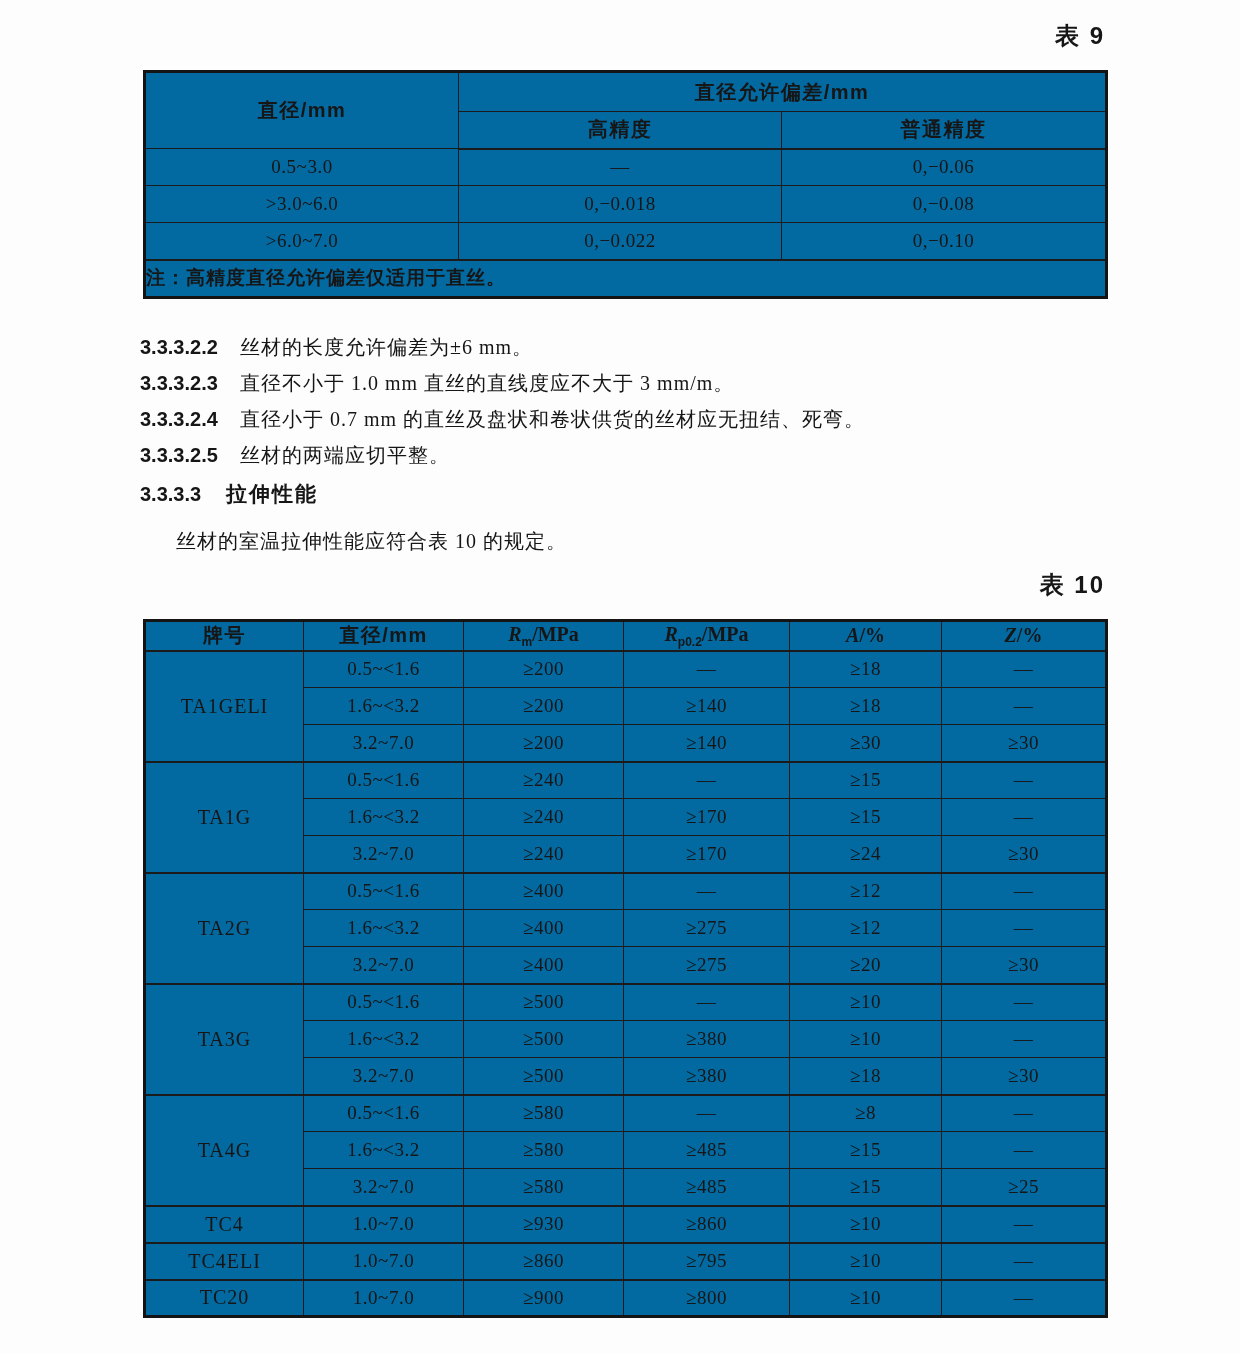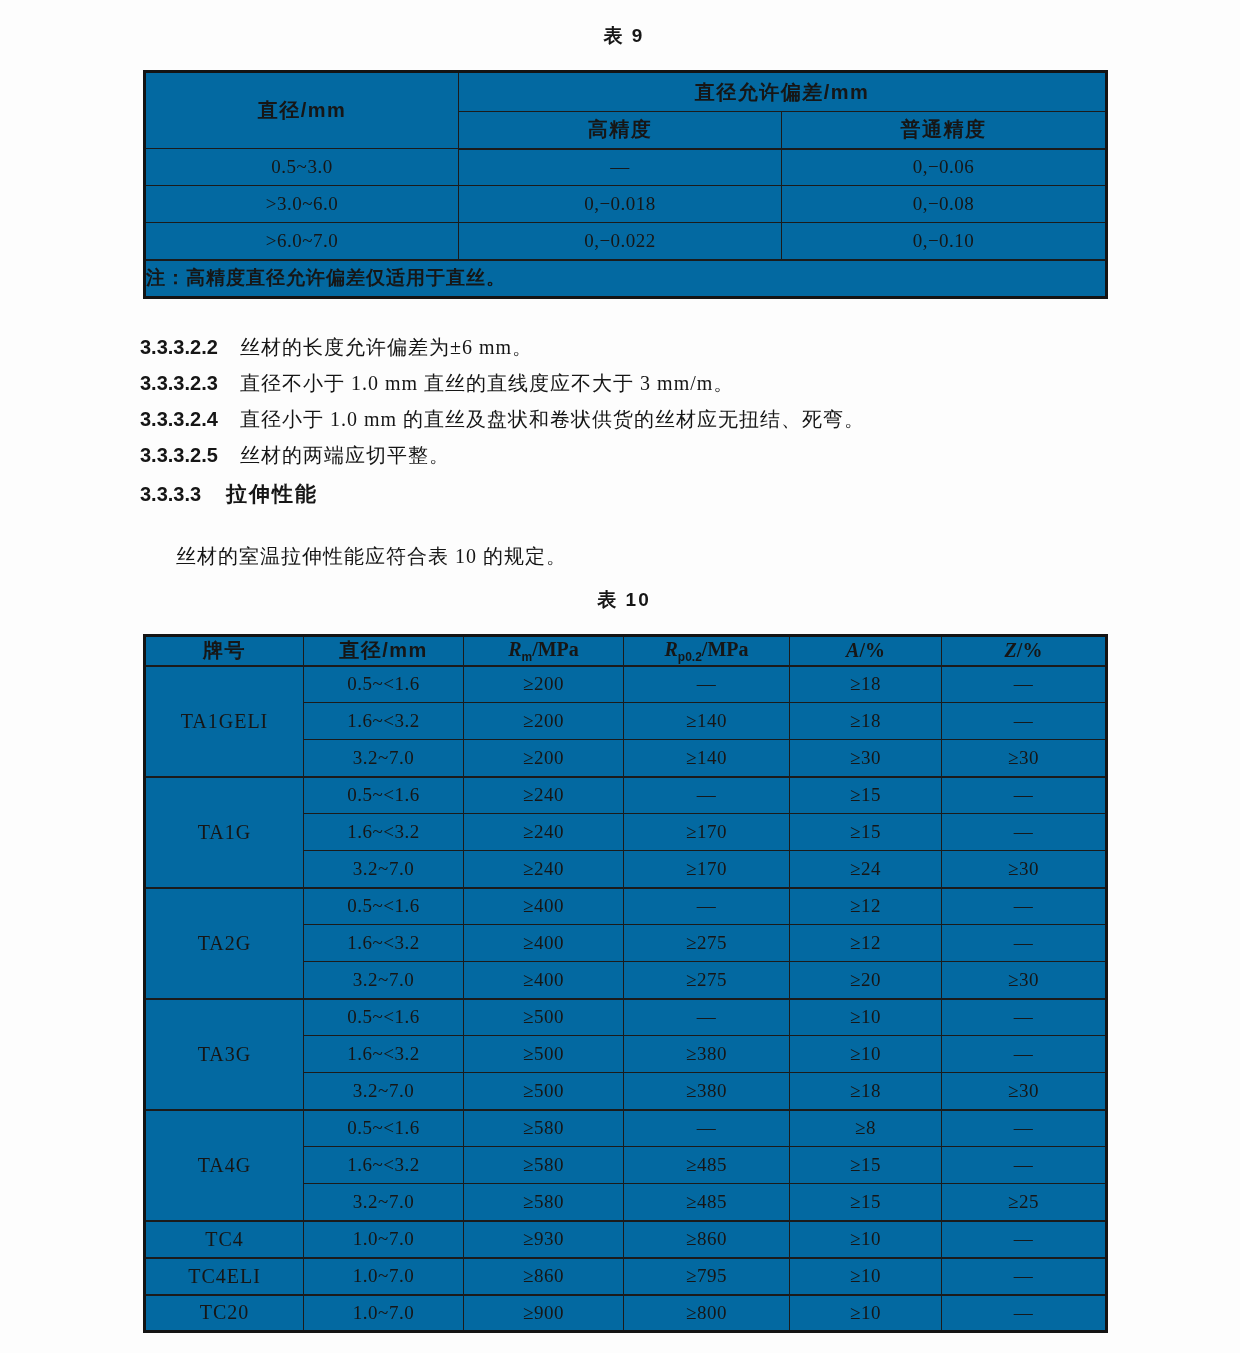--- a/index.html
+++ b/index.html
@@ -8,24 +8,24 @@
     width: 1240px; height: 1353px;
     overflow: hidden;
     color: #161616;
     font-family: "Liberation Serif", serif;
   }
   .doc { position: relative; width: 1240px; height: 1353px; }
 
   
   .tbl-title {
     width: 962px; margin-left: 143px;
-    text-align: center;
-    font-family: "Liberation Sans", sans-serif;
-    font-weight: 700;
-    font-size: 19px; line-height: 24px;
+    text-align: right;
+    font-family: "Liberation Sans", sans-serif;
+    font-weight: 700;
+    font-size: 24px; line-height: 24px;
     letter-spacing: 2px;
   }
   .t9-title  { margin-top: 24px; }
   .t10-title { margin-top: 16px; }
 
   
   .tbl {
     border-collapse: collapse;
     table-layout: fixed;
     margin-left: 143px;
@@ -87,21 +87,21 @@
   }
   .section-heading .cnum { flex: 0 0 86px; }
   .stitle {
     font-family: "Liberation Sans", sans-serif;
     font-weight: 700;
     font-size: 21px;
     letter-spacing: 2px;
   }
 
   .intro {
-    margin-top: 31px;
+    margin-top: 16px;
     padding-left: 176px;
     line-height: 32px;
     font-size: 20px;
     letter-spacing: 1px;
   }
 
   
   .t10 { margin-top: 22px; }
   .t10 thead td { height: 30px; border-bottom: 2.5px solid #1b1b1b; }
   .t10 tbody td { height: 37px; }
@@ -158,21 +158,21 @@
     <div class="clause">
       <span class="cnum">3.3.3.2.2</span>
       <span class="ctext">丝材的长度允许偏差为±6 mm。</span>
     </div>
     <div class="clause">
       <span class="cnum">3.3.3.2.3</span>
       <span class="ctext">直径不小于 1.0 mm 直丝的直线度应不大于 3 mm/m。</span>
     </div>
     <div class="clause">
       <span class="cnum">3.3.3.2.4</span>
-      <span class="ctext">直径小于 1.0 mm 的直丝及盘状和卷状供货的丝材应无扭结、死弯。</span>
+      <span class="ctext">直径小于 0.7 mm 的直丝及盘状和卷状供货的丝材应无扭结、死弯。</span>
     </div>
     <div class="clause">
       <span class="cnum">3.3.3.2.5</span>
       <span class="ctext">丝材的两端应切平整。</span>
     </div>
   </div>
 
   <div class="section-heading">
     <span class="cnum">3.3.3.3</span>
     <span class="stitle">拉伸性能</span>

